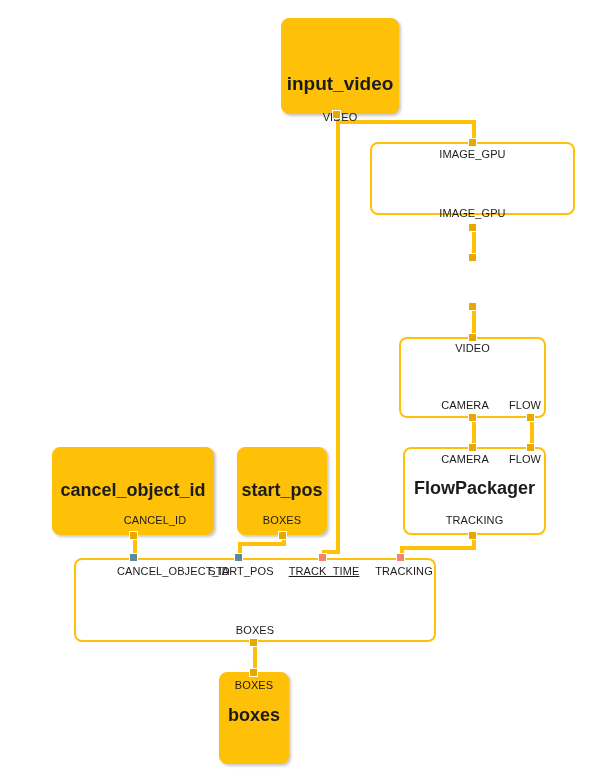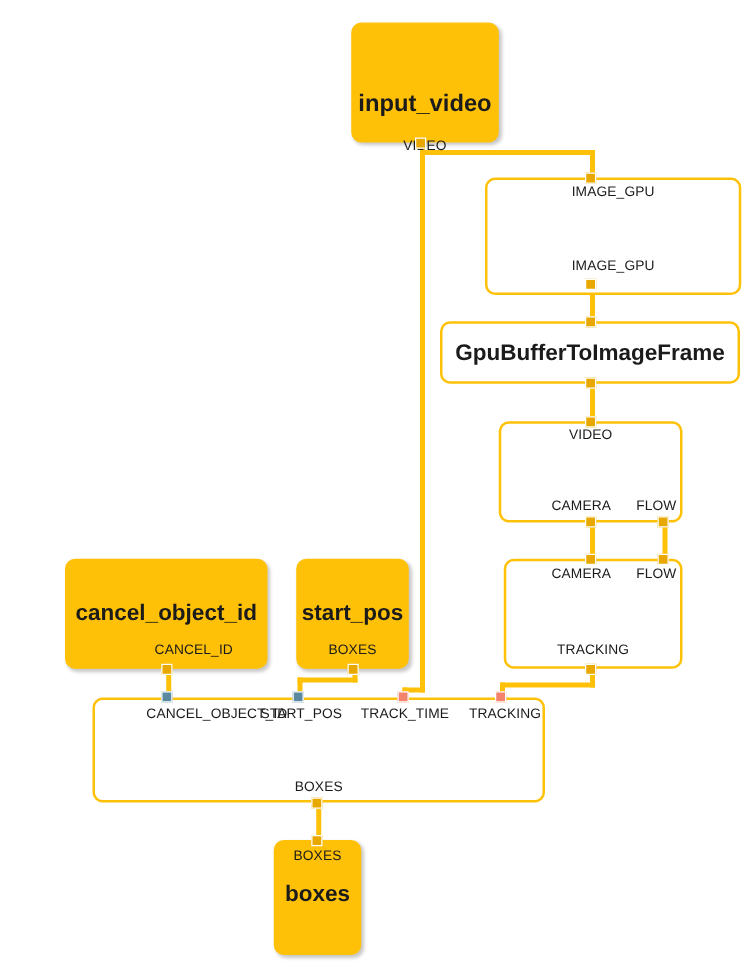--- a/index.html
+++ b/index.html
@@ -96,45 +96,43 @@
   <div class="wire v" style="left:238px;top:542px;height:16px;"></div>
 
   <div class="wire v" style="left:253px;top:640px;height:33px;"></div>
 
   <div class="node terminal" style="left:281px;top:18px;width:118px;height:96px;">
     <div class="node-title" style="top:54px;">input_video</div>
     <div class="port-label" style="left:0;right:0;top:92px;">VIDEO</div>
   </div>
   <div class="conn" style="left:332px;top:110px;"></div>
 
-  <div class="node calc" style="left:388px;top:142px;width:205px;height:94px;">
+  <div class="node calc" style="left:370px;top:142px;width:205px;height:73px;">
     <div class="port-label" style="left:0;right:0;top:4px;">IMAGE_GPU</div>
     <div class="port-label" style="left:0;right:0;top:63px;">IMAGE_GPU</div>
   </div>
   <div class="conn" style="left:468px;top:138px;"></div>
   <div class="conn" style="left:468px;top:223px;"></div>
 
-  <div class="node calc" style="left:352px;top:257px;width:240px;height:50px;">
-    <div class="node-title small" style="top:13px;">GpuBufferToImageFrame</div>
-  </div>
   <div class="conn" style="left:468px;top:253px;"></div>
   <div class="conn" style="left:468px;top:302px;"></div>
 
   <div class="node calc" style="left:399px;top:337px;width:147px;height:81px;">
     <div class="port-label" style="left:0;right:0;top:3px;">VIDEO</div>
     <div class="port-label" style="left:26px;width:76px;top:60px;">CAMERA</div>
     <div class="port-label" style="left:94px;width:60px;top:60px;">FLOW</div>
   </div>
   <div class="conn" style="left:468px;top:333px;"></div>
   <div class="conn" style="left:468px;top:413px;"></div>
   <div class="conn" style="left:526px;top:413px;"></div>
 
   <div class="node calc" style="left:403px;top:447px;width:143px;height:88px;">
     <div class="port-label" style="left:22px;width:76px;top:4px;">CAMERA</div>
     <div class="port-label" style="left:90px;width:60px;top:4px;">FLOW</div>
+    <div class="node-title small" style="top:29px;">FlowPackager</div>
     <div class="port-label" style="left:0;right:0;top:65px;">TRACKING</div>
   </div>
   <div class="conn" style="left:468px;top:443px;"></div>
   <div class="conn" style="left:526px;top:443px;"></div>
   <div class="conn" style="left:468px;top:531px;"></div>
 
   <div class="node terminal" style="left:52px;top:447px;width:162px;height:88px;">
     <div class="node-title small" style="top:32px;">cancel_object_id</div>
     <div class="port-label" style="left:0;right:0;top:66px;padding-left:44px;">CANCEL_ID</div>
   </div>
@@ -142,21 +140,21 @@
 
   <div class="node terminal" style="left:237px;top:447px;width:90px;height:88px;">
     <div class="node-title small" style="top:32px;">start_pos</div>
     <div class="port-label" style="left:0;right:0;top:66px;">BOXES</div>
   </div>
   <div class="conn" style="left:278px;top:531px;"></div>
 
   <div class="node calc" style="left:74px;top:558px;width:362px;height:84px;">
     <div class="port-label" style="left:5px;width:185px;top:5px;">CANCEL_OBJECT_ID</div>
     <div class="port-label" style="left:122px;width:86px;top:5px;">START_POS</div>
-    <div class="port-label" style="left:199px;width:98px;top:5px;">TRACK_TIME</div>
+    <div class="port-label" style="left:199px;width:98px;top:5px;text-decoration:underline;">TRACK_TIME</div>
     <div class="port-label" style="left:286px;width:84px;top:5px;">TRACKING</div>
     <div class="port-label" style="left:0;right:0;top:64px;">BOXES</div>
   </div>
   <div class="conn blue" style="left:129px;top:553px;"></div>
   <div class="conn blue" style="left:234px;top:553px;"></div>
   <div class="conn salmon" style="left:318px;top:553px;"></div>
   <div class="conn salmon" style="left:396px;top:553px;"></div>
   <div class="conn" style="left:249px;top:638px;"></div>
 
   <div class="node terminal" style="left:219px;top:672px;width:70px;height:92px;">

